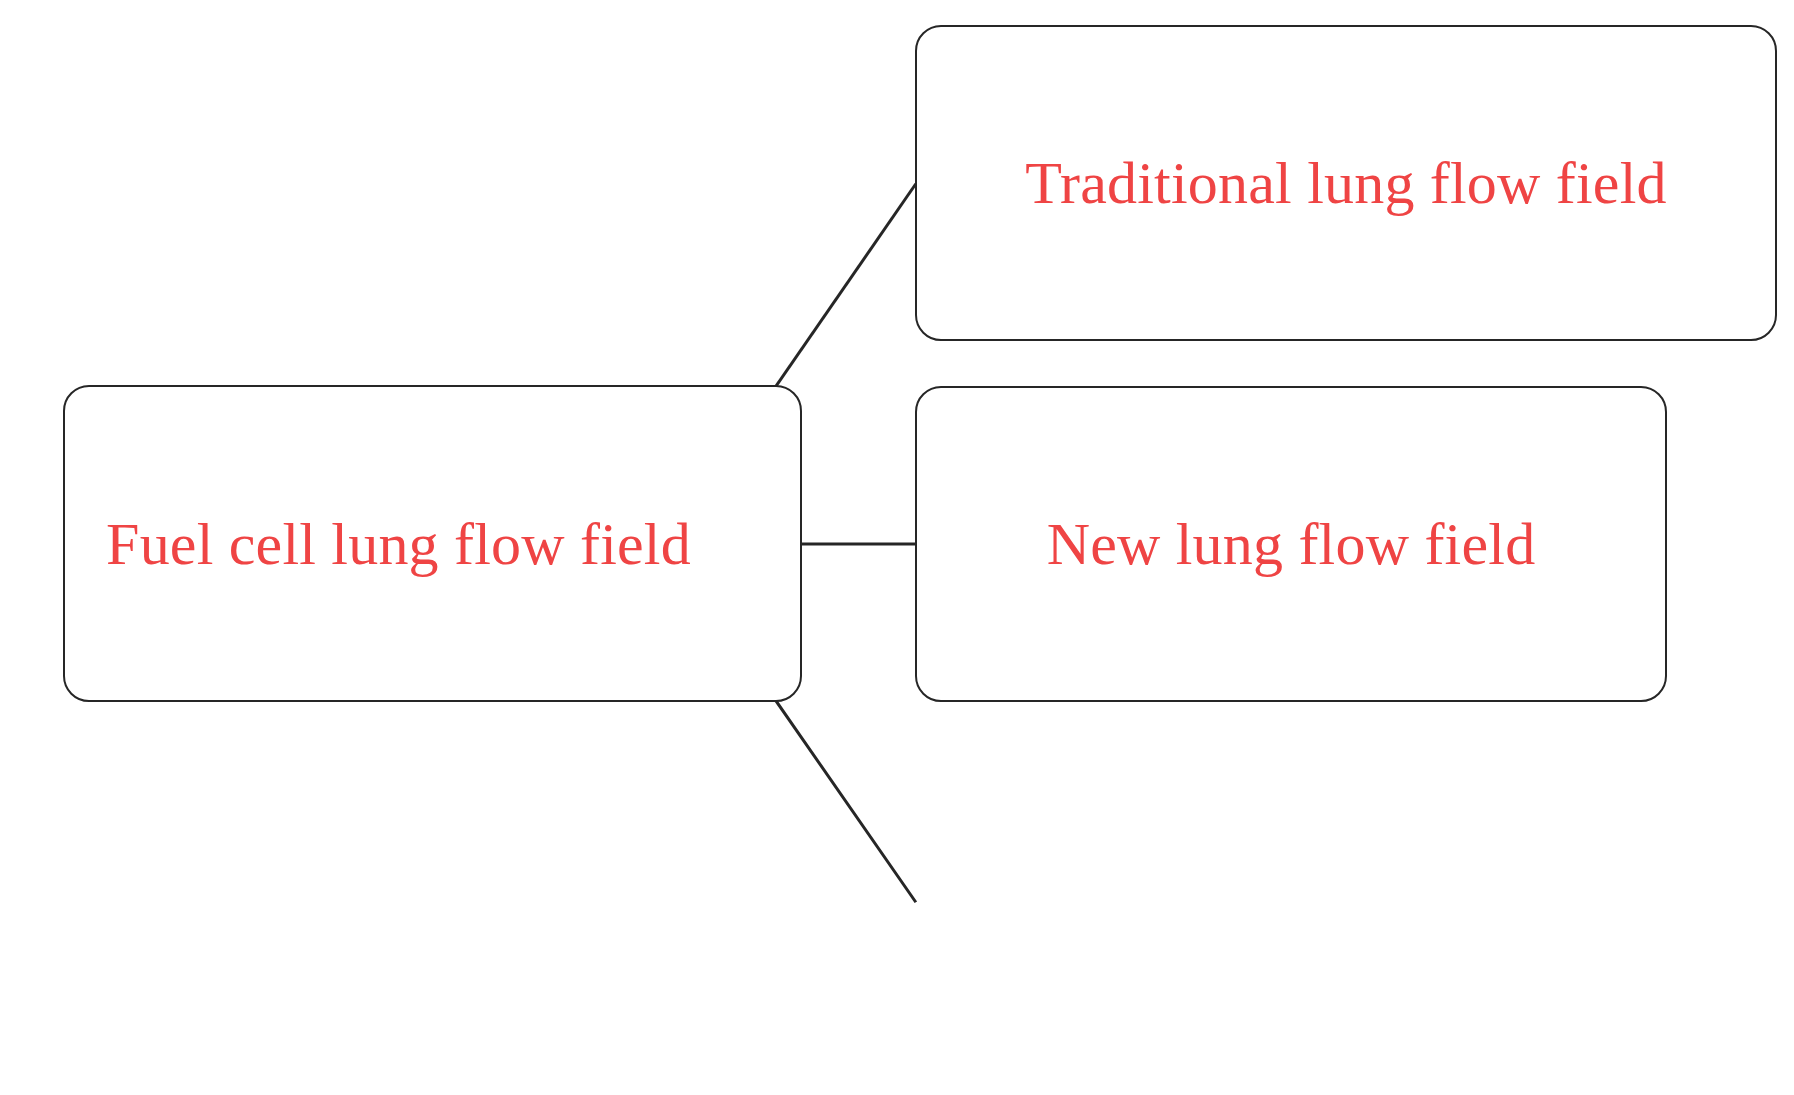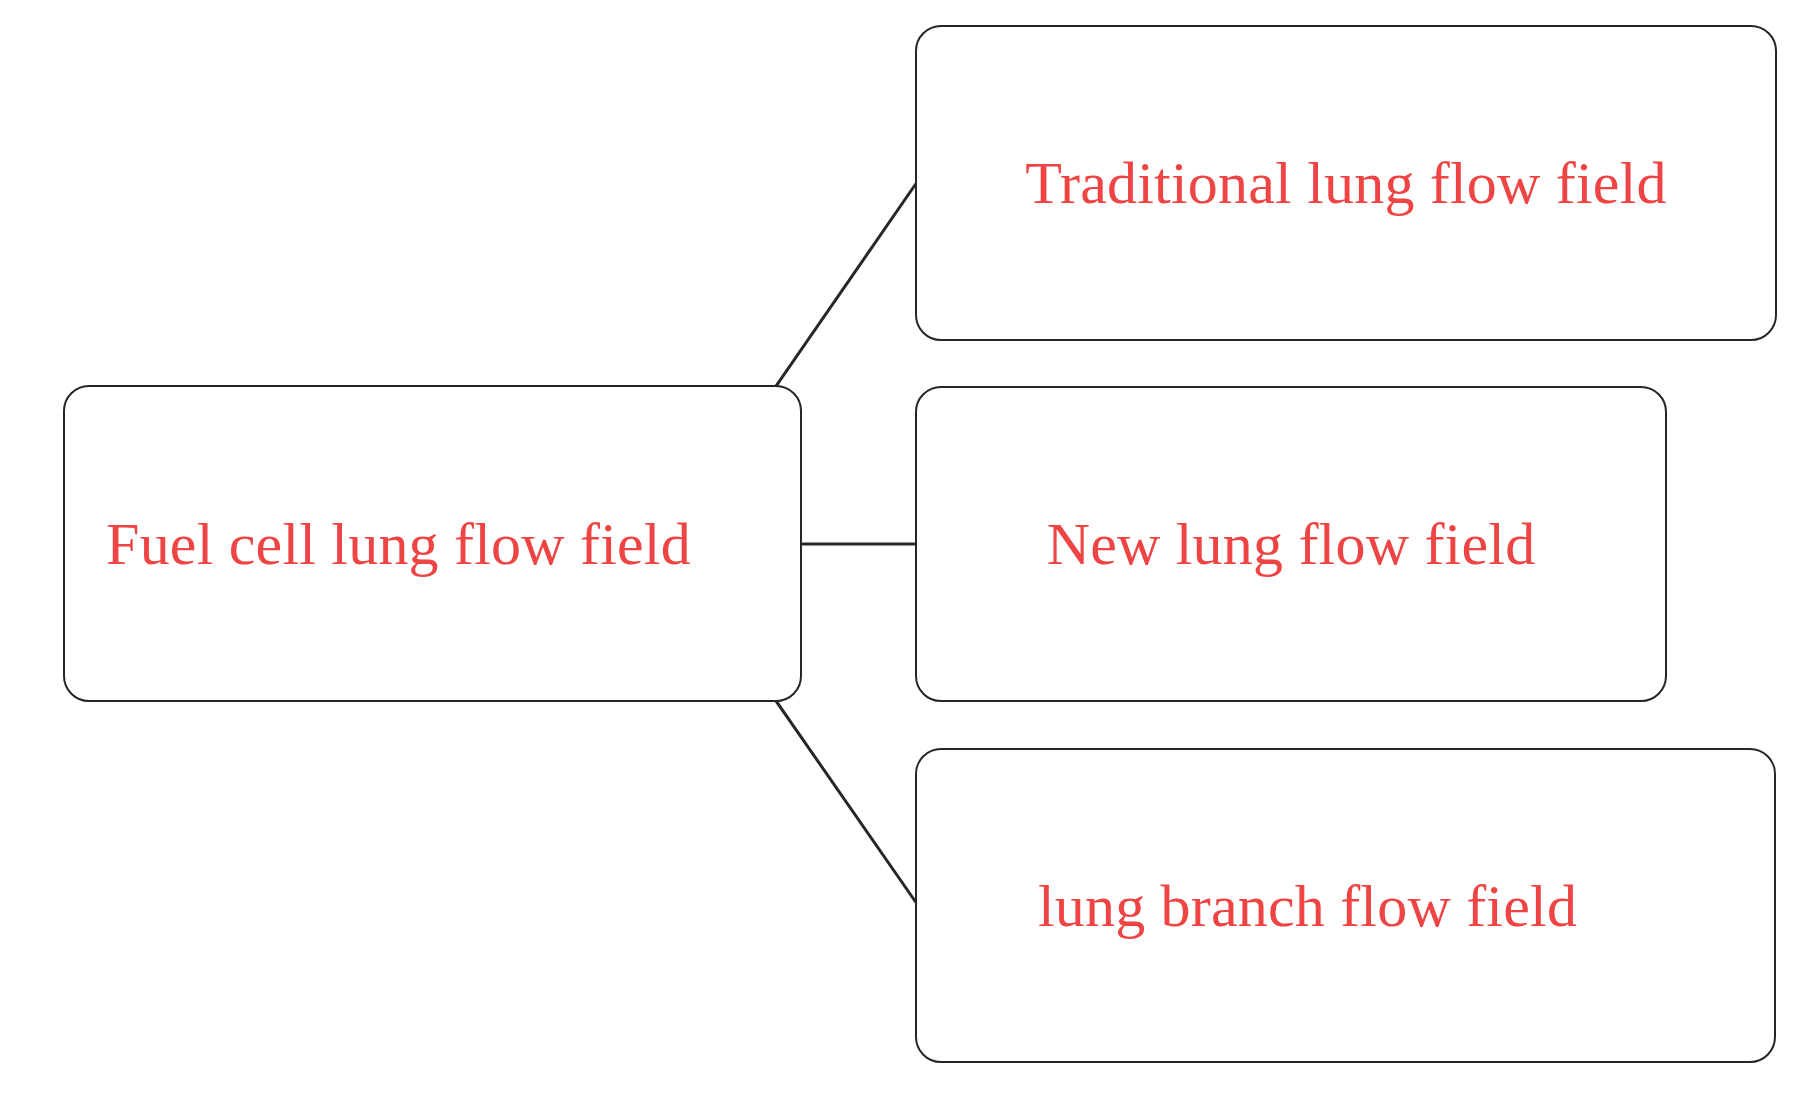--- a/index.html
+++ b/index.html
@@ -95,17 +95,14 @@
   </div>
 
   <div class="node" id="node-traditional">
     <span class="node-label">Traditional lung flow field</span>
   </div>
 
   <div class="node" id="node-new">
     <span class="node-label">New lung flow field</span>
   </div>
 
-  <div class="node" id="node-branch">
-    <span class="node-label">lung branch flow field</span>
-  </div>
 
 </div>
 
 </body></html>

